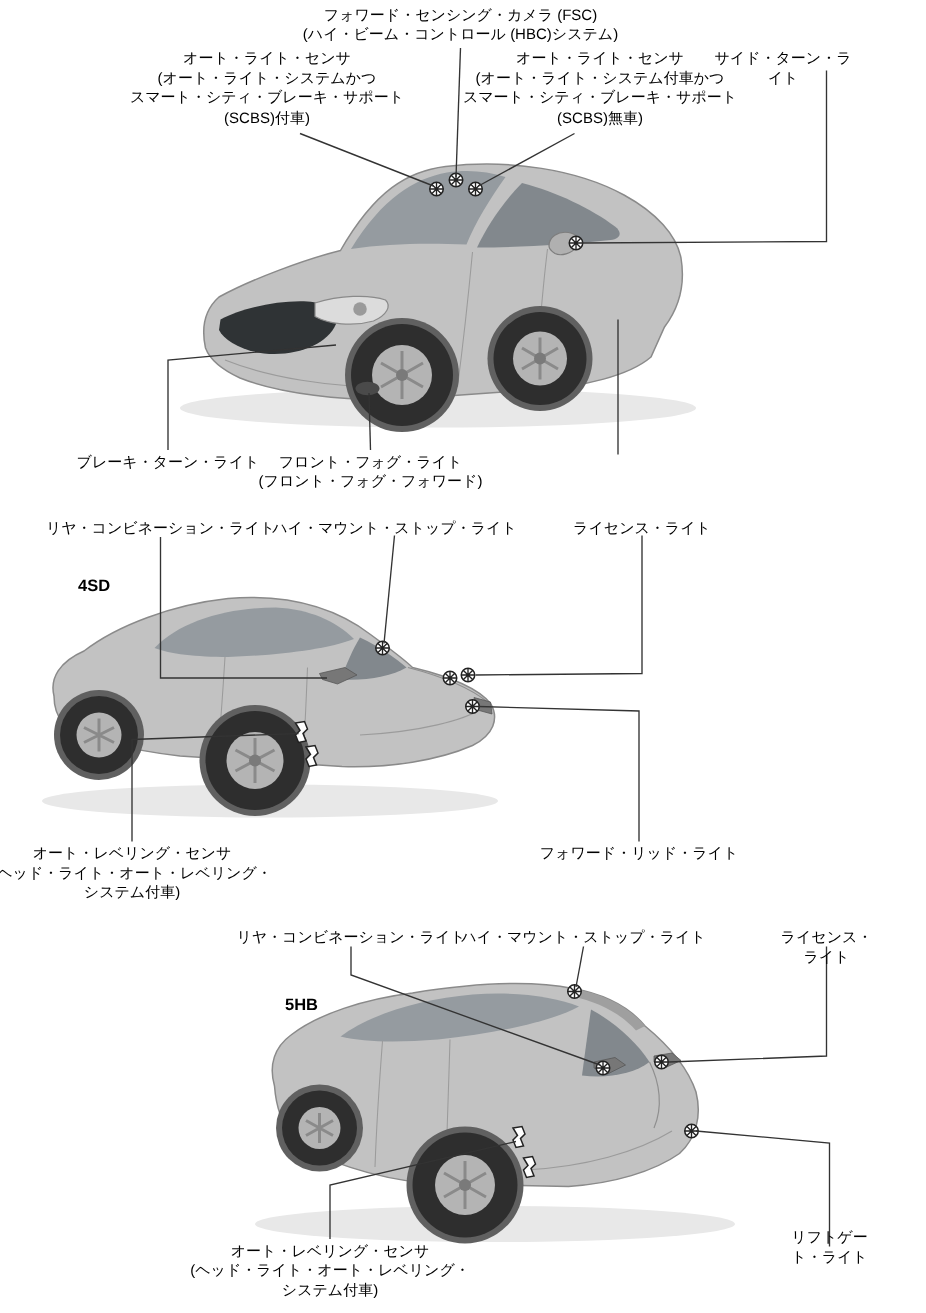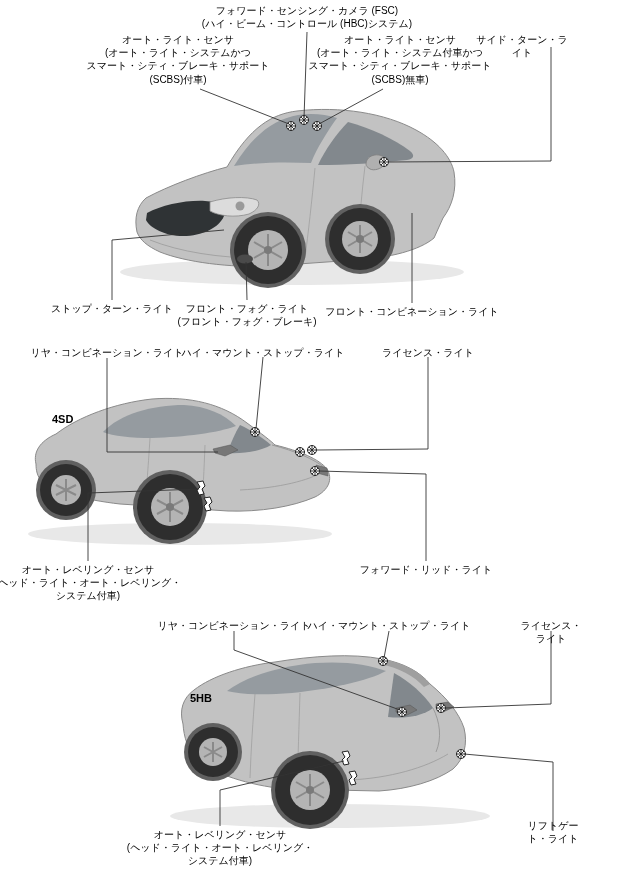--- a/index.html
+++ b/index.html
@@ -18,21 +18,20 @@
     text-align:center;
     font-size:10px;
     line-height:1.32;
     white-space:pre-line;
     color:#000;
   }
   .variant{
     position:absolute;
     font-size:11px;
     font-weight:bold;
-    margin-top:28px;
   }
 </style>
 </head>
 <body>
 
 <div class="canvas">
 
   <svg class="art" width="617" height="875" viewBox="0 0 617 875">
     <defs>
       <g id="torx">
@@ -199,24 +198,23 @@
 (ハイ・ビーム・コントロール (HBC)システム)</div>
   <div class="lbl" style="left:178px;top:33px">オート・ライト・センサ
 (オート・ライト・システムかつ
 スマート・シティ・ブレーキ・サポート
 (SCBS)付車)</div>
   <div class="lbl" style="left:400px;top:33px">オート・ライト・センサ
 (オート・ライト・システム付車かつ
 スマート・シティ・ブレーキ・サポート
 (SCBS)無車)</div>
   <div class="lbl" style="left:522px;top:33px">サイド・ターン・ライト</div>
-  <div class="lbl" style="left:112px;top:302px">ストップ・ターン・ライト</div>
+  <div class="lbl" style="left:112px;top:302px">ブレーキ・ターン・ライト</div>
   <div class="lbl" style="left:247px;top:302px">フロント・フォグ・ライト
-(フロント・フォグ・ブレーキ)</div>
-  <div class="lbl" style="left:412px;top:305px">フロント・コンビネーション・ライト</div>
+(フロント・フォグ・フォワード)</div>
 
   <div class="lbl" style="left:107px;top:346px">リヤ・コンビネーション・ライト</div>
   <div class="lbl" style="left:263px;top:346px">ハイ・マウント・ストップ・ライト</div>
   <div class="lbl" style="left:428px;top:346px">ライセンス・ライト</div>
   <div class="variant" style="left:52px;top:385px">4SD</div>
   <div class="lbl" style="left:88px;top:563px">オート・レベリング・センサ
 (ヘッド・ライト・オート・レベリング・
 システム付車)</div>
   <div class="lbl" style="left:426px;top:563px">フォワード・リッド・ライト</div>
 

